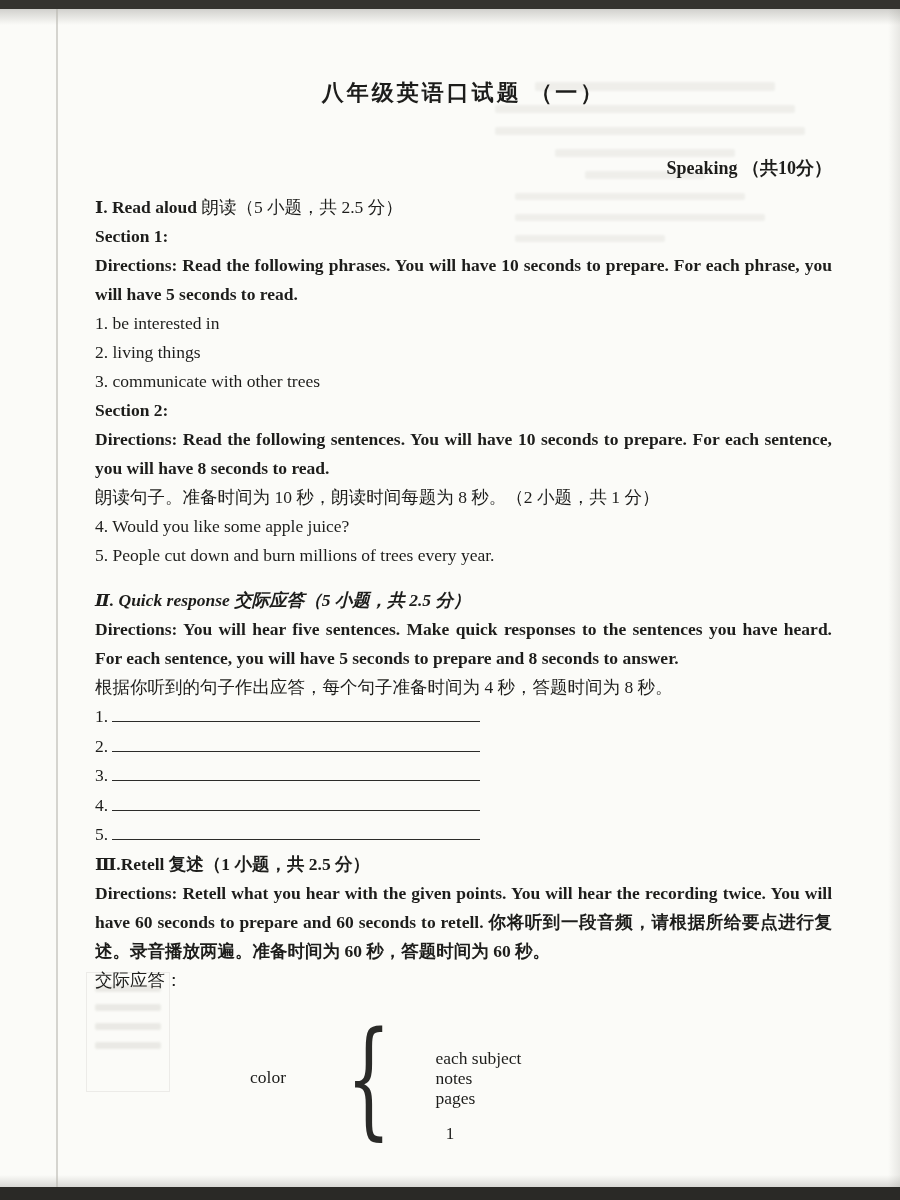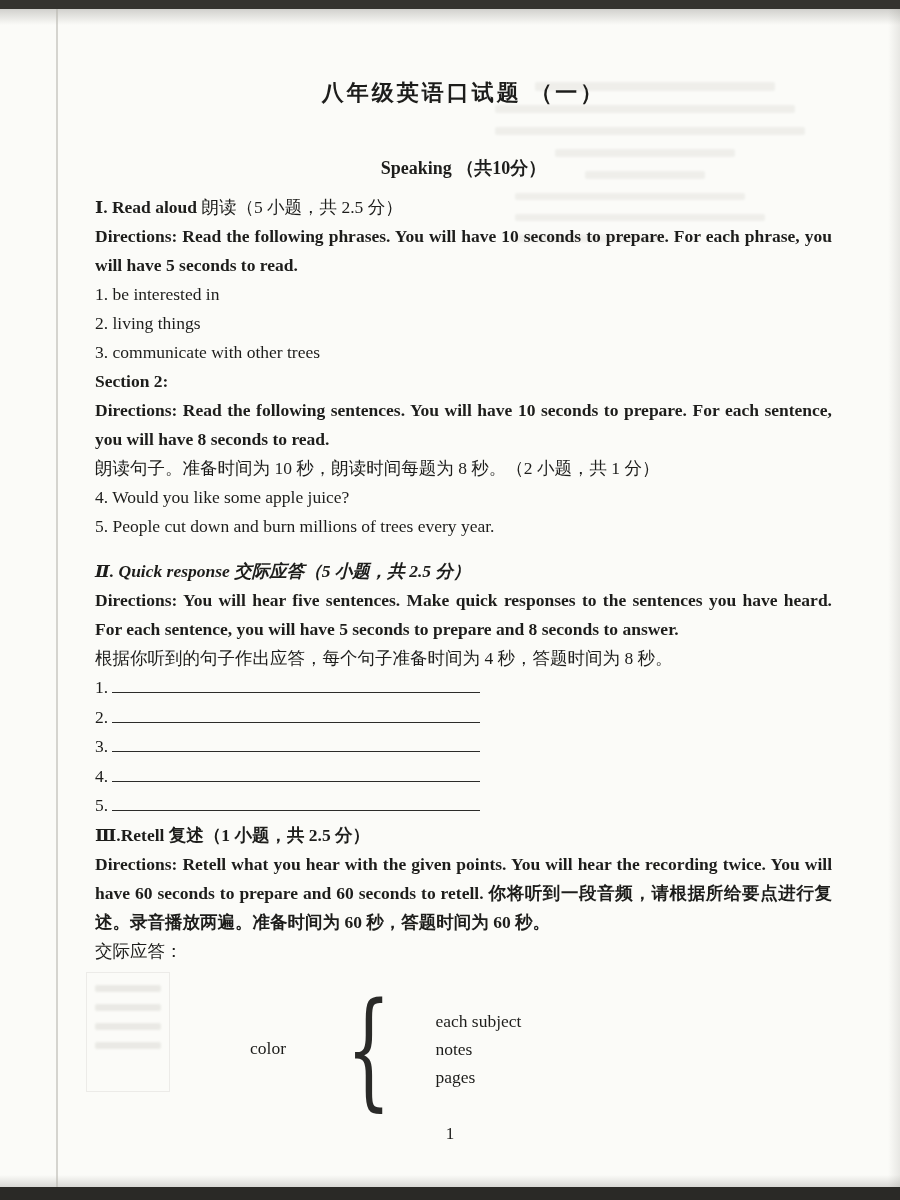--- a/index.html
+++ b/index.html
@@ -25,32 +25,32 @@
   
   .ghost{position:absolute;opacity:.10;filter:blur(1.2px);}
   .ghost-line{background:#8a877c;border-radius:2px;margin-bottom:14px;}
   .ghost-box{position:absolute;left:86px;top:972px;width:82px;height:118px;
     border:1px solid rgba(140,137,128,.28);opacity:.5;}
   .ghost-box .gl{height:7px;background:#9b988d;opacity:.35;margin:12px 8px 0 8px;border-radius:2px;filter:blur(.8px);}
 
   
   .content{position:absolute;left:95px;width:737px;top:76px;font-size:17.5px;line-height:29px;}
   .title{text-align:center;font-size:22px;font-weight:bold;letter-spacing:3px;line-height:34px;margin-bottom:4px;}
-  .subtitle{text-align:center;font-weight:bold;font-size:18px;margin-bottom:10px;margin-top:44px;}
+  .subtitle{text-align:right;font-weight:bold;font-size:18px;margin-bottom:10px;margin-top:44px;}
   p{margin:0;}
   .bold{font-weight:bold;}
   .just{text-align:justify;}
   .sec-gap{margin-top:16px;font-style:italic;}
   .sec-gap-lg{}
   .blank-row{line-height:29.5px;}
   .blank-line{display:inline-block;width:368px;border-bottom:1.3px solid #2c2c2a;height:17px;margin-left:4px;vertical-align:baseline;}
   .diagram{margin-top:24px;display:flex;align-items:center;padding-left:155px;height:118px;}
   .brace{font-size:128px;font-family:"DejaVu Serif",serif;font-weight:400;color:#2a2a28;
     transform:scaleX(.55);line-height:100px;margin:0 26px 0 42px;user-select:none;}
-  .diagram-items{display:flex;flex-direction:column;gap:8px;font-size:17.5px;line-height:20px;}
+  .diagram-items{display:flex;flex-direction:column;font-size:17.5px;line-height:20px;}
   .page-number{position:absolute;bottom:56px;left:0;right:0;text-align:center;font-size:17px;}
 </style>
 </head>
 <body>
 
 <div class="page">
 
   <div class="edge-top"></div>
   <div class="edge-top-shadow"></div>
   <div class="edge-bottom"></div>
@@ -80,20 +80,21 @@
     <div class="title">八年级英语口试题 （一）</div>
     <div class="subtitle">
       <span>Speaking</span>
       <span>（共10分）</span>
     </div>
 
     <p>
       <span class="bold">Ⅰ. Read aloud</span>
       <span>朗读（5 小题，共 2.5 分）</span>
     </p>
+    <p class="bold">Section 1:</p>
     <p class="bold just">Directions: Read the following phrases. You will have 10 seconds to prepare. For each phrase, you will have 5 seconds to read.</p>
     <p>1. be interested in</p>
     <p>2. living things</p>
     <p>3. communicate with other trees</p>
     <p class="bold">Section 2:</p>
     <p class="bold just">Directions: Read the following sentences. You will have 10 seconds to prepare. For each sentence, you will have 8 seconds to read.</p>
     <p>朗读句子。准备时间为 10 秒，朗读时间每题为 8 秒。（2 小题，共 1 分）</p>
     <p>4. Would you like some apple juice?</p>
     <p>5. People cut down and burn millions of trees every year.</p>
 

